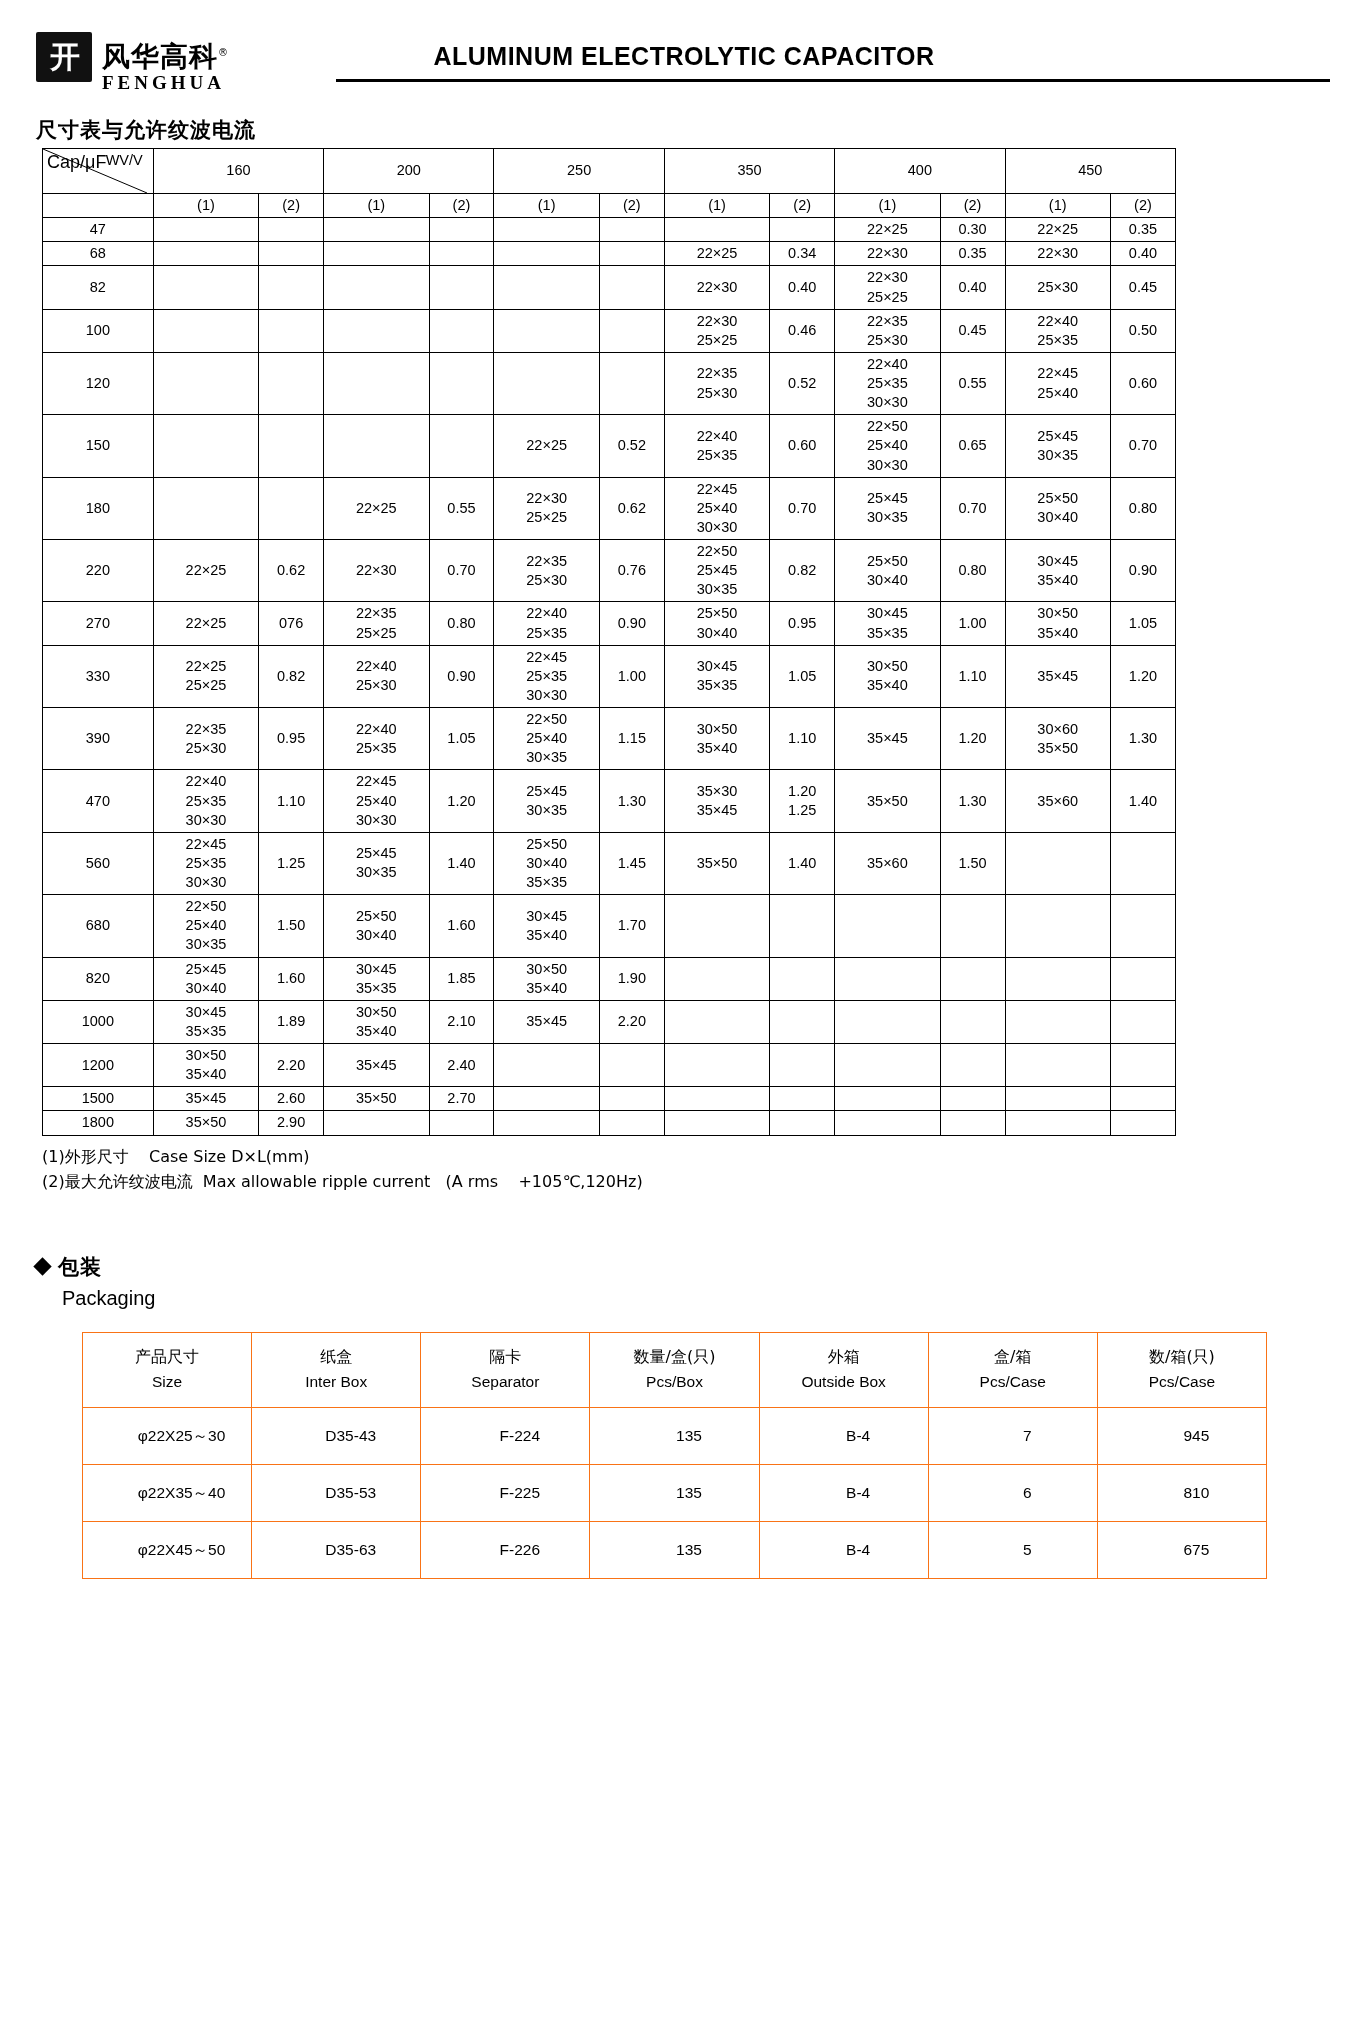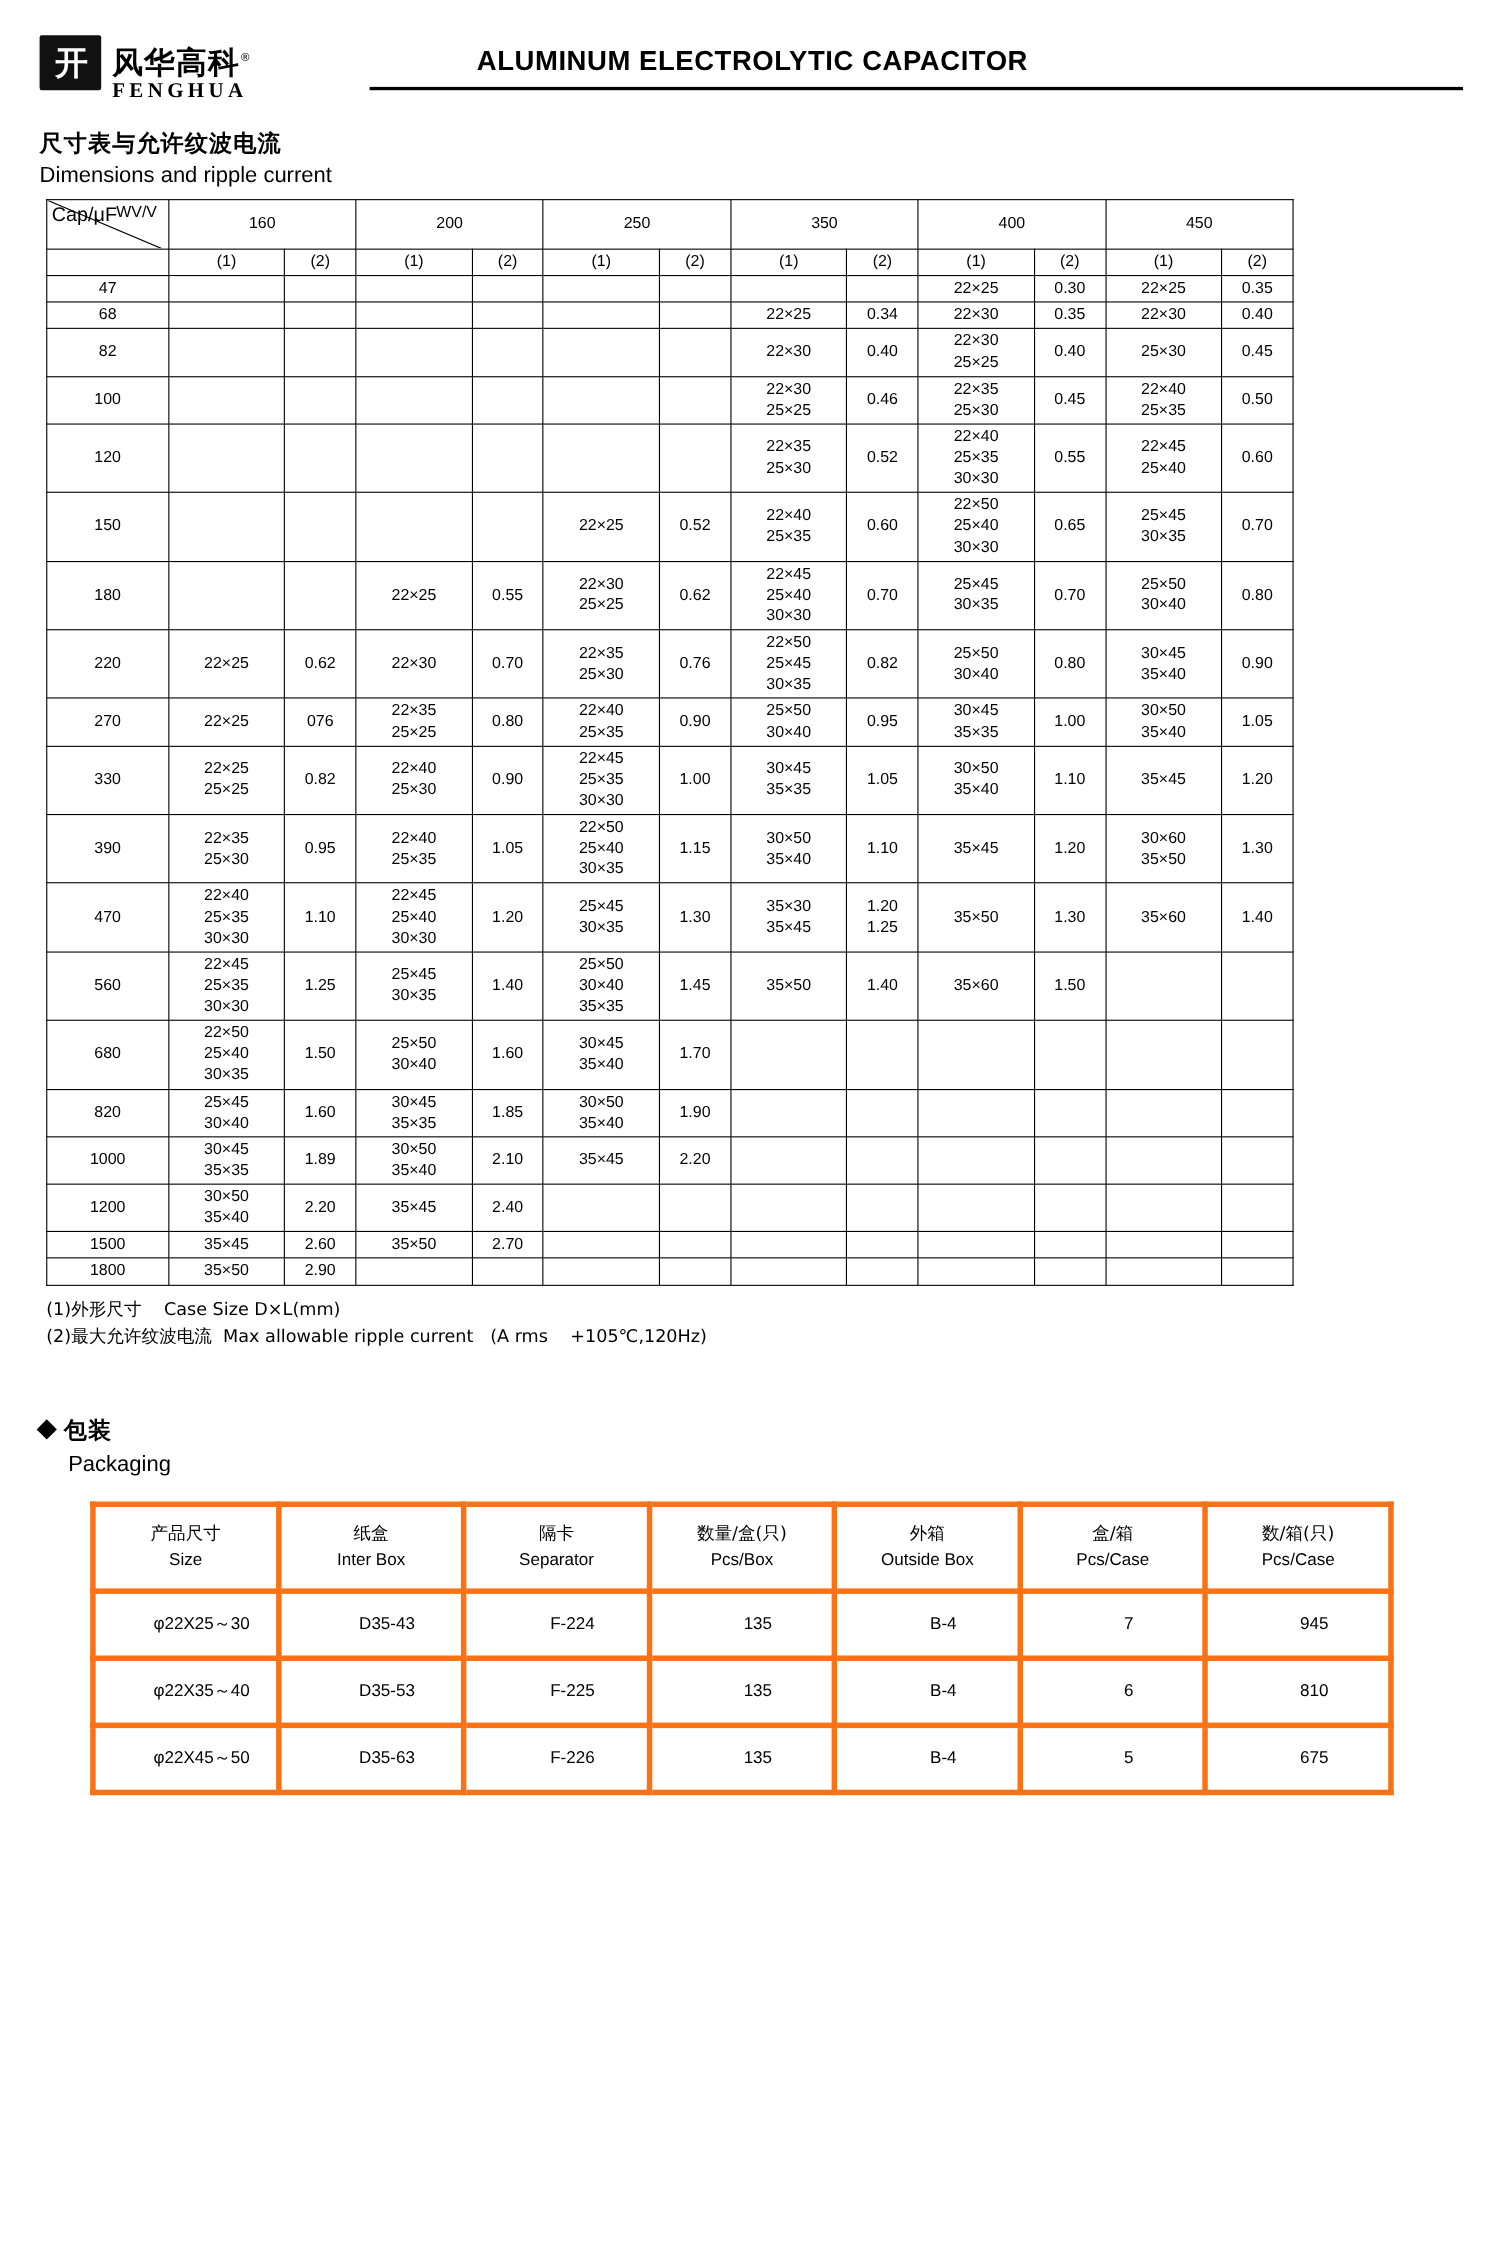--- a/index.html
+++ b/index.html
@@ -182,21 +182,21 @@
     font-size: 20px;
     margin: 6px 0 0 26px;
   }
   table.pack {
     border-collapse: collapse;
     width: 1185px;
     table-layout: fixed;
     margin: 22px 0 0 46px;
   }
   table.pack td {
-    border: 5px solid #f97316;
+    border: 1px solid #f97316;
     text-align: center;
     vertical-align: middle;
     font-size: 15.5px;
     padding: 6px 2px;
     line-height: 1.55;
   }
   table.pack td.head {
     font-family: "DejaVu Sans", sans-serif;
     height: 62px;
   }
@@ -222,21 +222,20 @@
       <div class="logo-text">
         <div class="logo-cn"><span>风华高科</span><sup>®</sup></div>
         <div class="logo-en">FENGHUA</div>
       </div>
     </div>
     <div class="header-title">ALUMINUM ELECTROLYTIC CAPACITOR</div>
     <div class="header-rule"></div>
   </div>
 
   <div class="sec-title-cn">尺寸表与允许纹波电流</div>
-  <div class="sec-title-en">Dimensions and ripple current</div>
 
   <table class="dim">
     <colgroup>
       <col class="cap-col">
       <col class="d-col">
         <col class="r-col">
       <col class="d-col">
         <col class="r-col">
       <col class="d-col">
         <col class="r-col">

